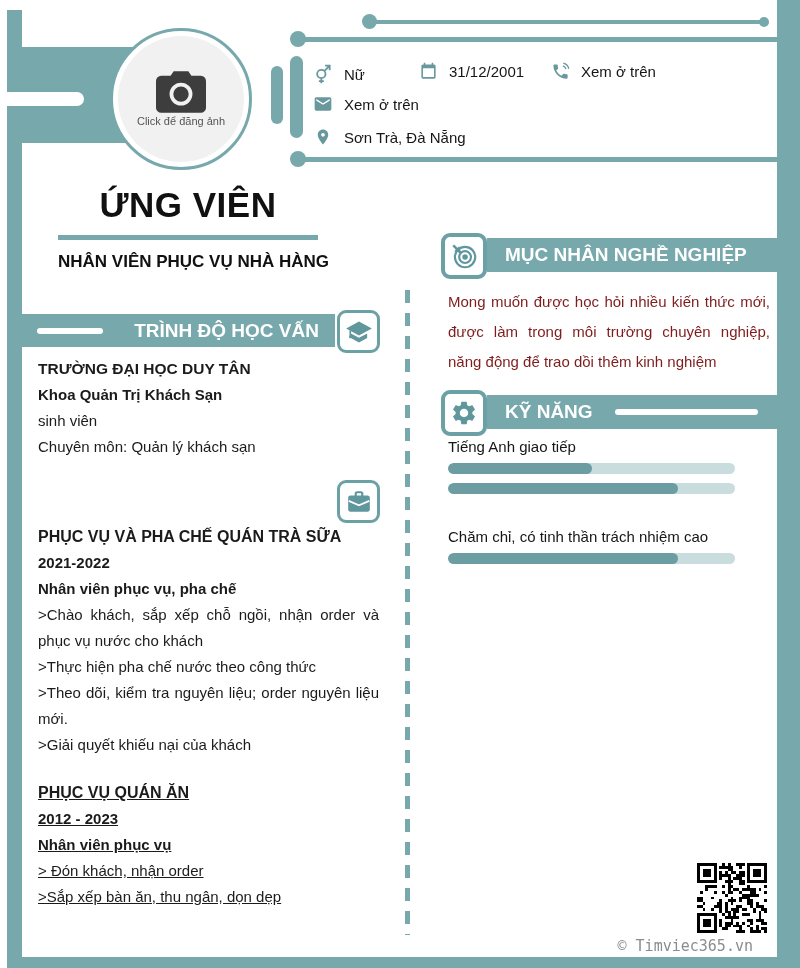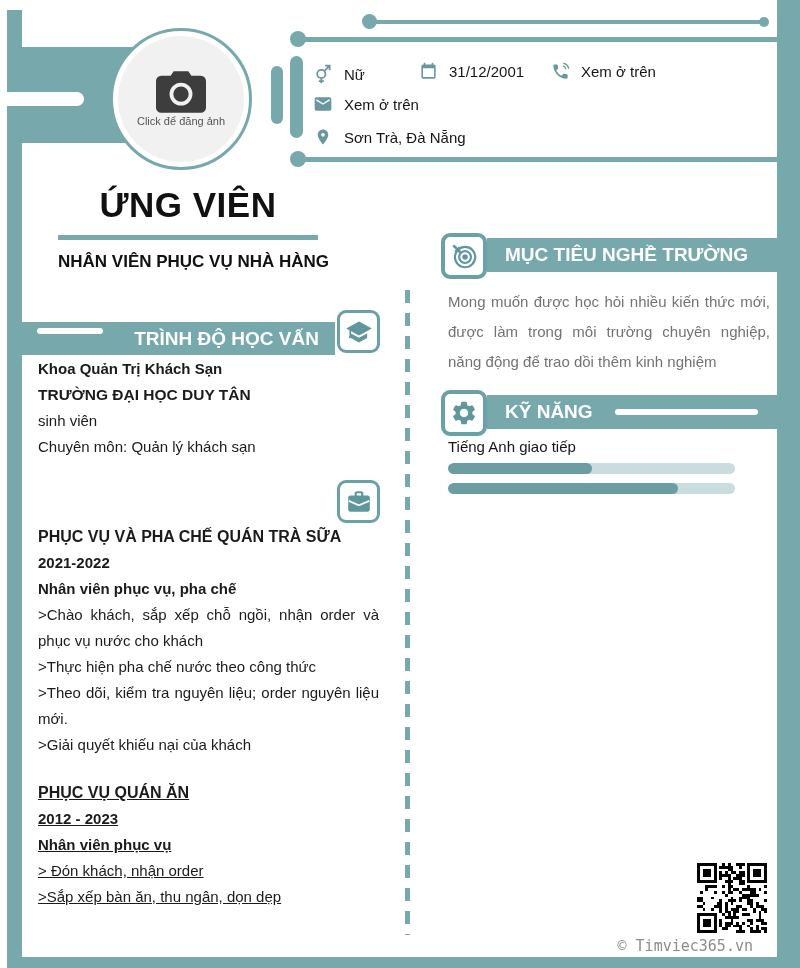--- a/index.html
+++ b/index.html
@@ -18,35 +18,35 @@
   .photo-caption{font-size:11px;color:#555;margin-top:2px;}
   
   .name{font-size:35px;font-weight:700;letter-spacing:.5px;color:#111;text-align:center;}
   .underline{background:#76a8ac;height:5px;}
   .job-title{font-size:17px;font-weight:700;color:#111;}
   
   .c-row{display:flex;align-items:center;gap:11px;font-size:15px;color:#161616;}
   .c-icon{width:20px;height:20px;flex:0 0 20px;display:flex;align-items:center;justify-content:center;}
   
   .hbar{background:#76a8ac;color:#fff;font-weight:700;font-size:19px;display:flex;align-items:center;box-sizing:border-box;}
-  .hbar.right-align{justify-content:flex-end;padding-right:16px;margin-top:8px;}
+  .hbar.right-align{justify-content:flex-end;padding-right:16px;}
   .hbar.left-pad{padding-left:18px;}
   .hdash{background:#fff;border-radius:3px;height:6px;}
   .icon-box{background:#fff;border:3px solid #6ba0a5;border-radius:9px;box-sizing:border-box;
             display:flex;align-items:center;justify-content:center;}
   
   .b{font-weight:700;}
   .edu-line{font-size:15px;line-height:26px;}
   .edu-line.school{font-size:15.5px;}
   .xp{font-size:15px;line-height:26px;width:341px;}
   .xp .company{font-size:16px;font-weight:700;}
   .xp .period{font-weight:700;}
   .xp .role{font-weight:700;}
   .xp .duty{display:block;text-align:justify;}
-  .objective-text{font-size:15px;line-height:30px;text-align:justify;color:#737373;}
+  .objective-text{font-size:15px;line-height:30px;text-align:justify;color:#7f1d1d;}
   
   .skill-label{font-size:15px;color:#161616;}
   .track{width:287px;height:11px;border-radius:6px;background:#c9dcde;overflow:hidden;}
   .fill{height:100%;border-radius:6px;background:#6b9da2;}
   
   .dashed-v{width:5px;background:repeating-linear-gradient(to bottom,#76a8ac 0 13px,transparent 13px 23px);}
   .footer{font-family:"DejaVu Sans Mono","Liberation Mono",monospace;font-size:15px;color:#8c8c8c;}
   svg{display:block;}
 </style>
 </head>
@@ -140,22 +140,22 @@
   <div class="abs icon-box" style="left:337px;top:310px;width:43px;height:43px;">
     <span>
       <svg width="28" height="28" viewBox="0 0 24 24" fill="#5f979d">
         <path d="M5 13.18v4L12 21l7-3.82v-4L12 17l-7-3.82zM12 3 1 9l11 6 11-6-11-6z"></path>
         <path d="M4.5 10.5 v5" stroke="#5f979d" stroke-width="1.4"></path>
         <circle cx="4.5" cy="16.3" r="1.1"></circle>
       </svg>
     </span>
   </div>
   <div class="abs" style="left:38px;top:356px;">
+    <div class="edu-line school b">TRƯỜNG ĐẠI HỌC DUY TÂN</div>
     <div class="edu-line b">Khoa Quản Trị Khách Sạn</div>
-    <div class="edu-line school b">TRƯỜNG ĐẠI HỌC DUY TÂN</div>
     <div class="edu-line">sinh viên</div>
     <div class="edu-line">Chuyên môn: Quản lý khách sạn</div>
   </div>
 
   <div class="abs hdash" style="left:37px;top:498px;width:28px;"></div>
   <div class="abs icon-box" style="left:337px;top:480px;width:43px;height:43px;">
     <span>
       <svg width="26" height="26" viewBox="0 0 24 24" fill="#5f979d">
         <path d="M20 6h-4V4c0-1.11-.89-2-2-2h-4c-1.11 0-2 .89-2 2v2H4c-1.11 0-1.99.89-1.99 2L2 19c0 1.11.89 2 2 2h16c1.11 0 2-.89 2-2V8c0-1.11-.89-2-2-2zm-6 0h-4V4h4v2z"></path>
         <path d="M2.5 11 L12 15 L21.5 11" stroke="#fff" stroke-width="1.6" fill="none"></path>
@@ -177,21 +177,21 @@
       <div class="period">2012 - 2023</div>
       <div class="role">Nhân viên phục vụ</div>
       <span class="duty">&gt; Đón khách, nhận order</span>
       <span class="duty">&gt;Sắp xếp bàn ăn, thu ngân, dọn dẹp</span>
     </div>
   </div>
 
   <div class="abs dashed-v" style="left:405px;top:290px;height:645px;"></div>
 
   <div class="abs hbar left-pad" style="left:487px;top:238px;width:313px;height:34px;">
-    <span>MỤC TIÊU NGHỀ TRƯỜNG</span>
+    <span>MỤC NHÂN NGHỀ NGHIỆP</span>
   </div>
   <div class="abs icon-box" style="left:441px;top:233px;width:46px;height:46px;border-width:4px;">
     <span>
       <svg width="30" height="30" viewBox="0 0 28 28" fill="none" stroke="#5f979d" stroke-width="2">
         <circle cx="15" cy="15" r="9.5"></circle>
         <circle cx="15" cy="15" r="5.5"></circle>
         <circle cx="15" cy="15" r="1.6" fill="#5f979d"></circle>
         <path d="M4 4 L11 11" stroke-width="2.4"></path>
         <path d="M9.5 4.8 L11 11 L4.8 9.5 Z" fill="#5f979d" stroke="none"></path>
       </svg>
@@ -210,20 +210,26 @@
       </svg>
     </span>
   </div>
   <div class="abs" style="left:448px;top:438px;">
     <div class="skill-label" style="margin-bottom:8px;">Tiếng Anh giao tiếp</div>
     <div class="track">
         <div class="fill" style="width: 50%;"></div>
       </div>
   </div>
   <div class="abs" style="left:448px;top:483px;">
+    <div class="track">
+        <div class="fill" style="width: 80%;"></div>
+      </div>
+  </div>
+  <div class="abs" style="left:448px;top:528px;">
+    <div class="skill-label" style="margin-bottom:8px;">Chăm chỉ, có tinh thần trách nhiệm cao</div>
     <div class="track">
         <div class="fill" style="width: 80%;"></div>
       </div>
   </div>
 
   <div class="abs" style="left:697px;top:863px;width:70px;height:70px;" id="qr">
       <svg width="70" height="70" viewBox="0 0 25 25" shape-rendering="crispEdges">
         <rect x="9" y="0" width="1" height="1" fill="#000"></rect>
         <rect x="11" y="0" width="1" height="1" fill="#000"></rect>
         <rect x="14" y="0" width="1" height="1" fill="#000"></rect>

